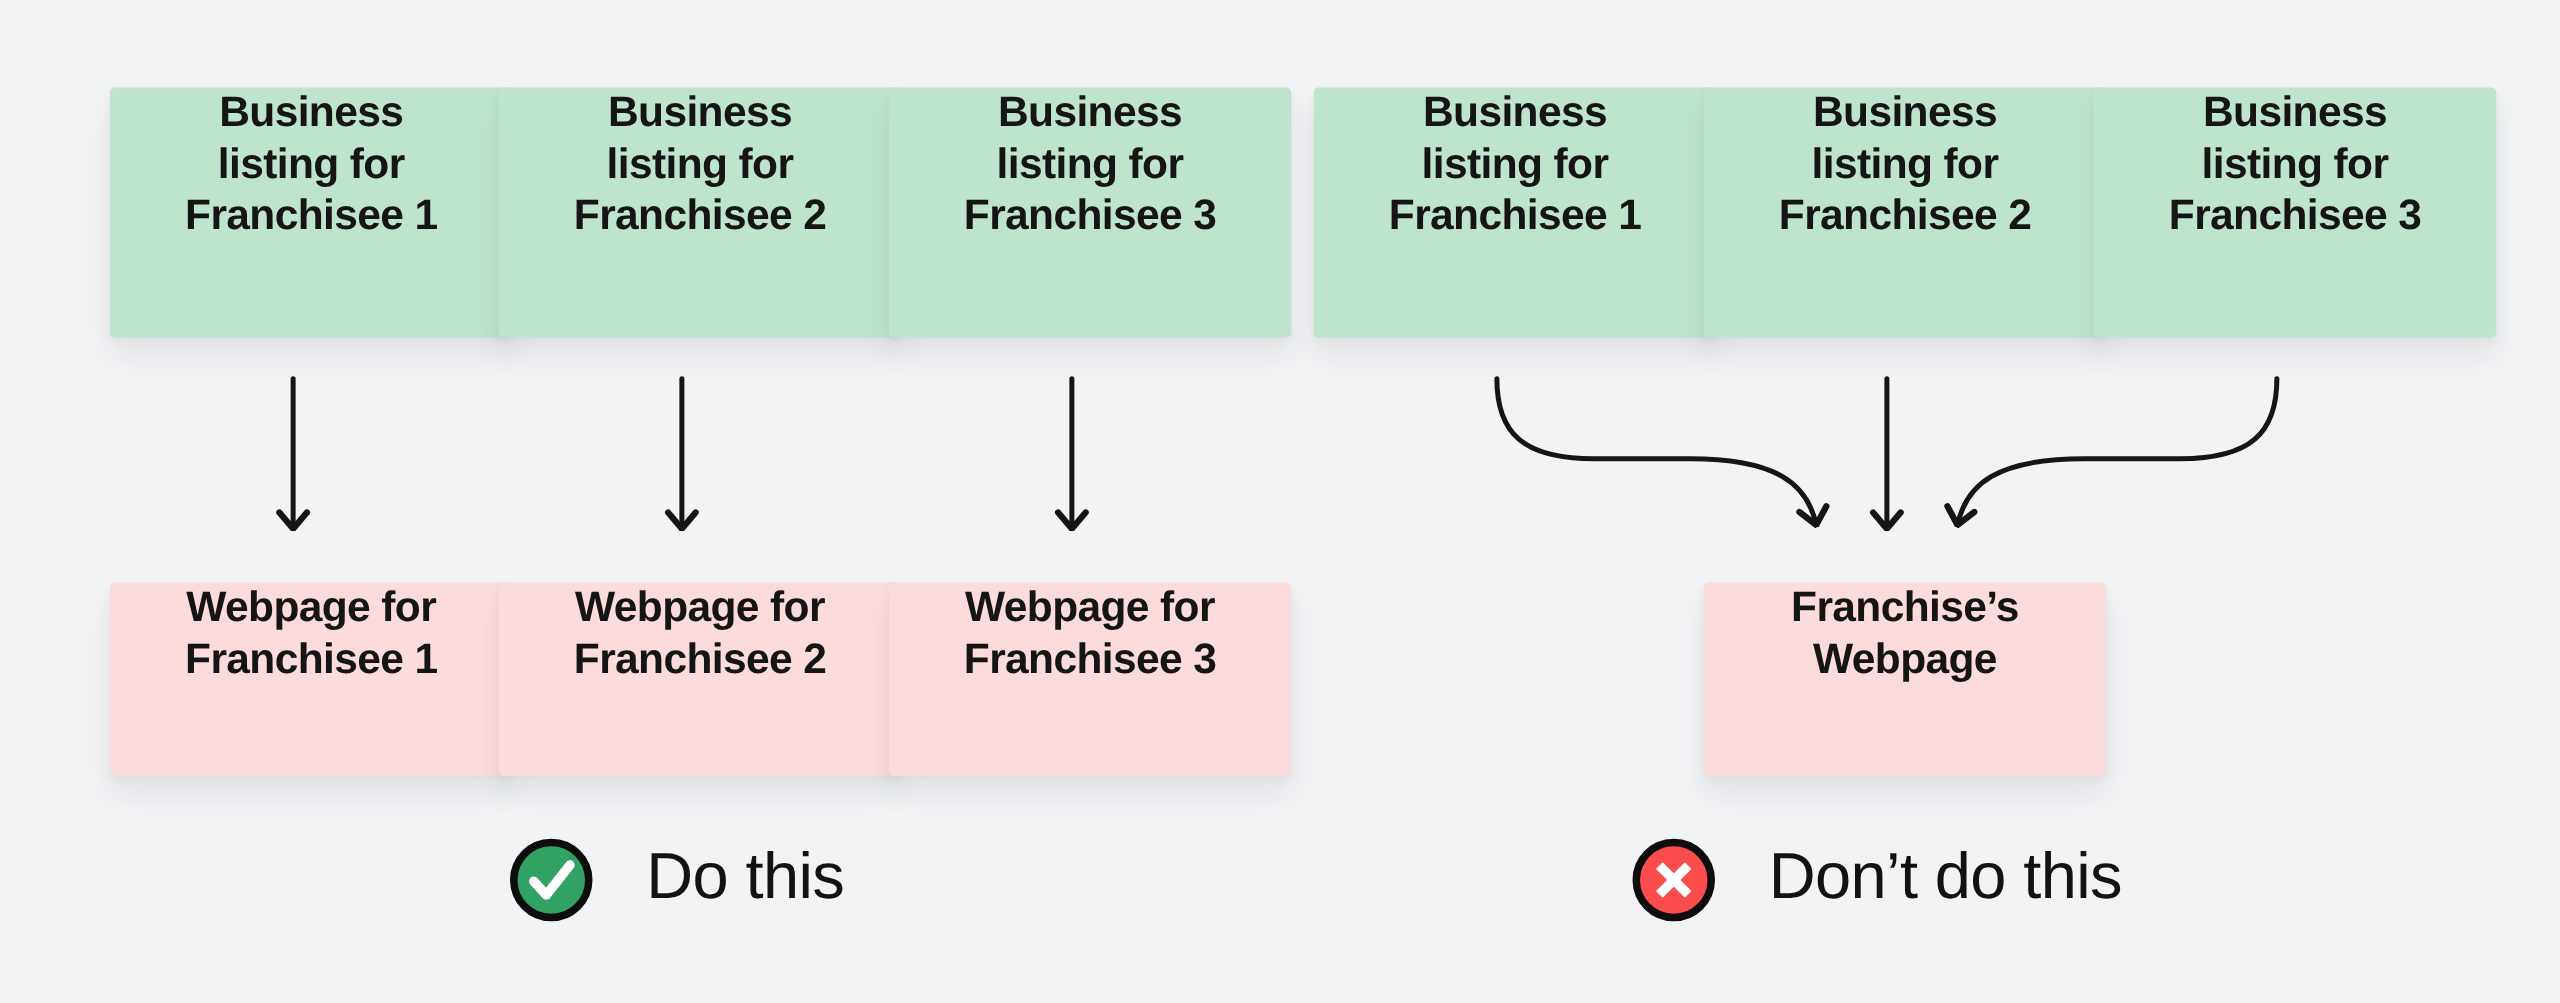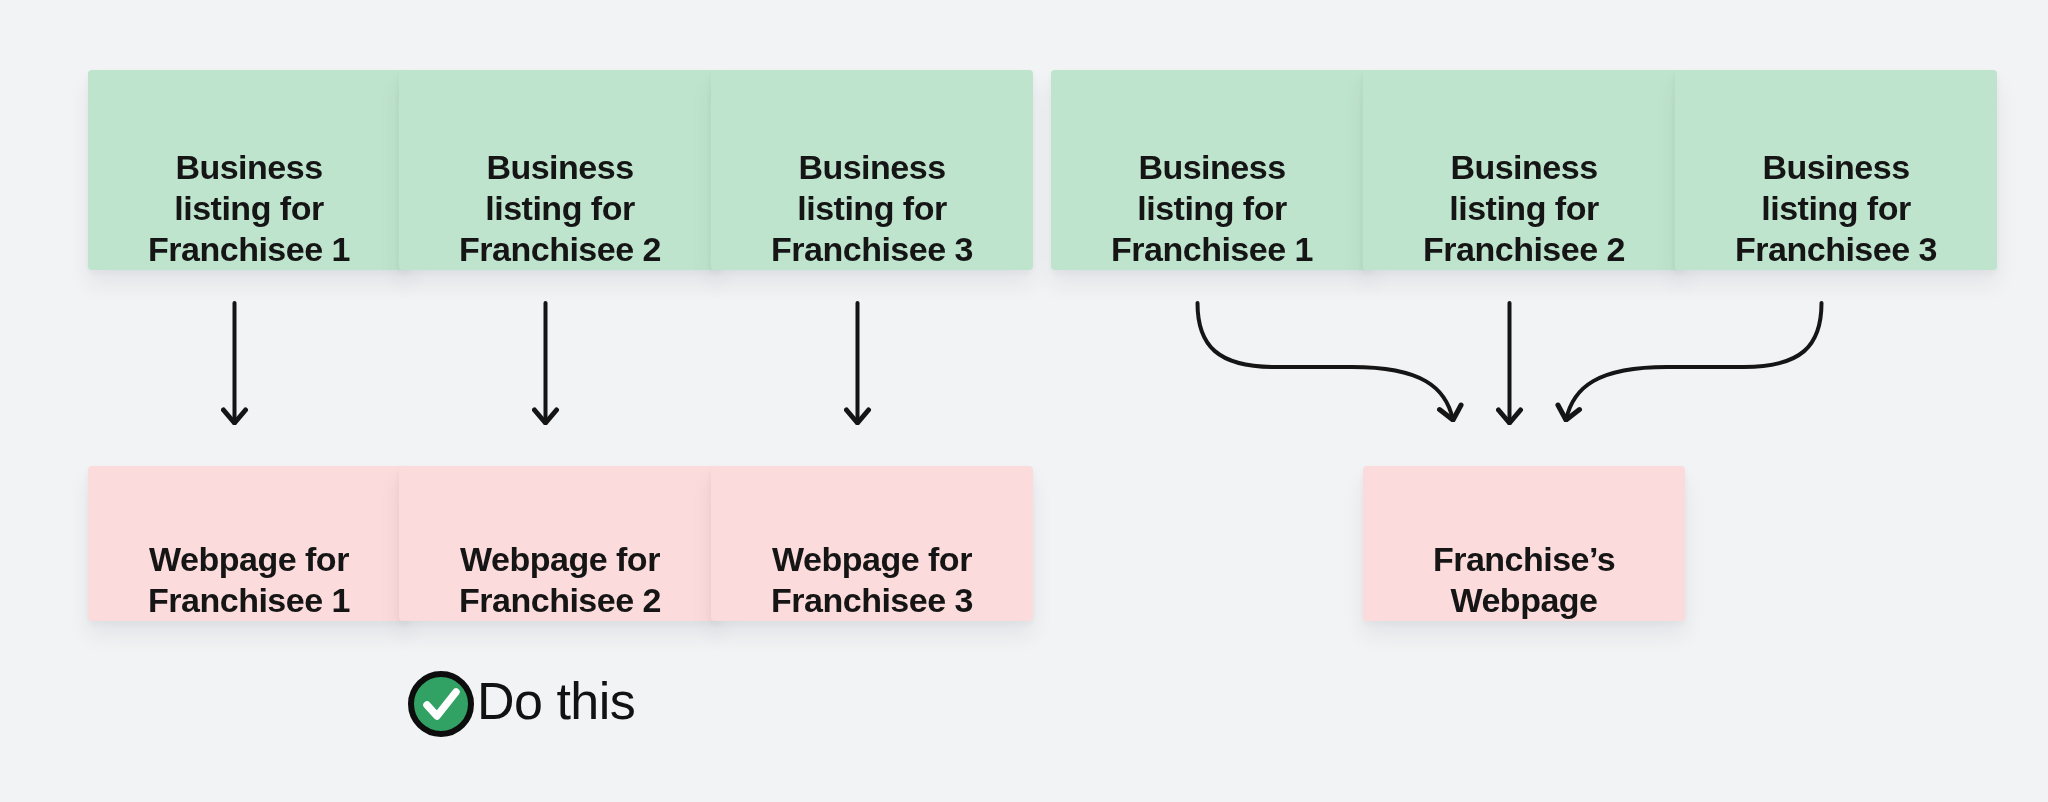--- a/index.html
+++ b/index.html
@@ -20,21 +20,21 @@
     left: 0; top: 0;
     width: 2048px;
     height: 802px;
     pointer-events: none;
   }
   .box {
     position: absolute;
     width: 322px;
     border-radius: 4px;
     display: flex;
-    align-items: flex-end;
+    align-items: flex-start;
     justify-content: center;
     text-align: center;
     box-shadow: 0 14px 22px rgba(26, 43, 55, 0.07), 0 3px 6px rgba(26, 43, 55, 0.04);
   }
   .box .box-text {
     white-space: pre-line;
     font-weight: bold;
     font-size: 34px;
     line-height: 41px;
     color: #151515;
@@ -49,20 +49,21 @@
     top: 466px;
     height: 155px;
     background: #FBDBDB;
   }
   .verdict {
     position: absolute;
     top: 666px;
     height: 76px;
     display: flex;
     align-items: center;
+    gap: 40px;
   }
   .verdict .icon {
     width: 72px;
     height: 72px;
     flex: 0 0 auto;
   }
   .verdict .verdict-text {
     font-size: 52px;
     font-weight: normal;
     line-height: 1;
@@ -143,14 +144,21 @@
   </div>
 
   <div class="verdict" style="left:405px">
     <svg class="icon" viewBox="0 0 72 72" aria-hidden="true">
       <circle cx="36" cy="36" r="30" fill="#31A263" stroke="#0D0D0D" stroke-width="6"></circle>
       <path d="M 22 37 L 32 48 L 51 24" fill="none" stroke="#FFFFFF" stroke-width="7.5" stroke-linecap="round" stroke-linejoin="round"></path>
     </svg>
     <span class="verdict-text">Do this</span>
   </div>
 
+  <div class="verdict" style="left:1303px">
+    <svg class="icon" viewBox="0 0 72 72" aria-hidden="true">
+      <circle cx="36" cy="36" r="30" fill="#FB4D4D" stroke="#0D0D0D" stroke-width="6"></circle>
+      <path d="M 24.5 24.5 L 47.5 47.5 M 47.5 24.5 L 24.5 47.5" fill="none" stroke="#FFFFFF" stroke-width="7.5" stroke-linecap="butt"></path>
+    </svg>
+    <span class="verdict-text">Don’t do this</span>
+  </div>
 
 </div>
 
 </body></html>

